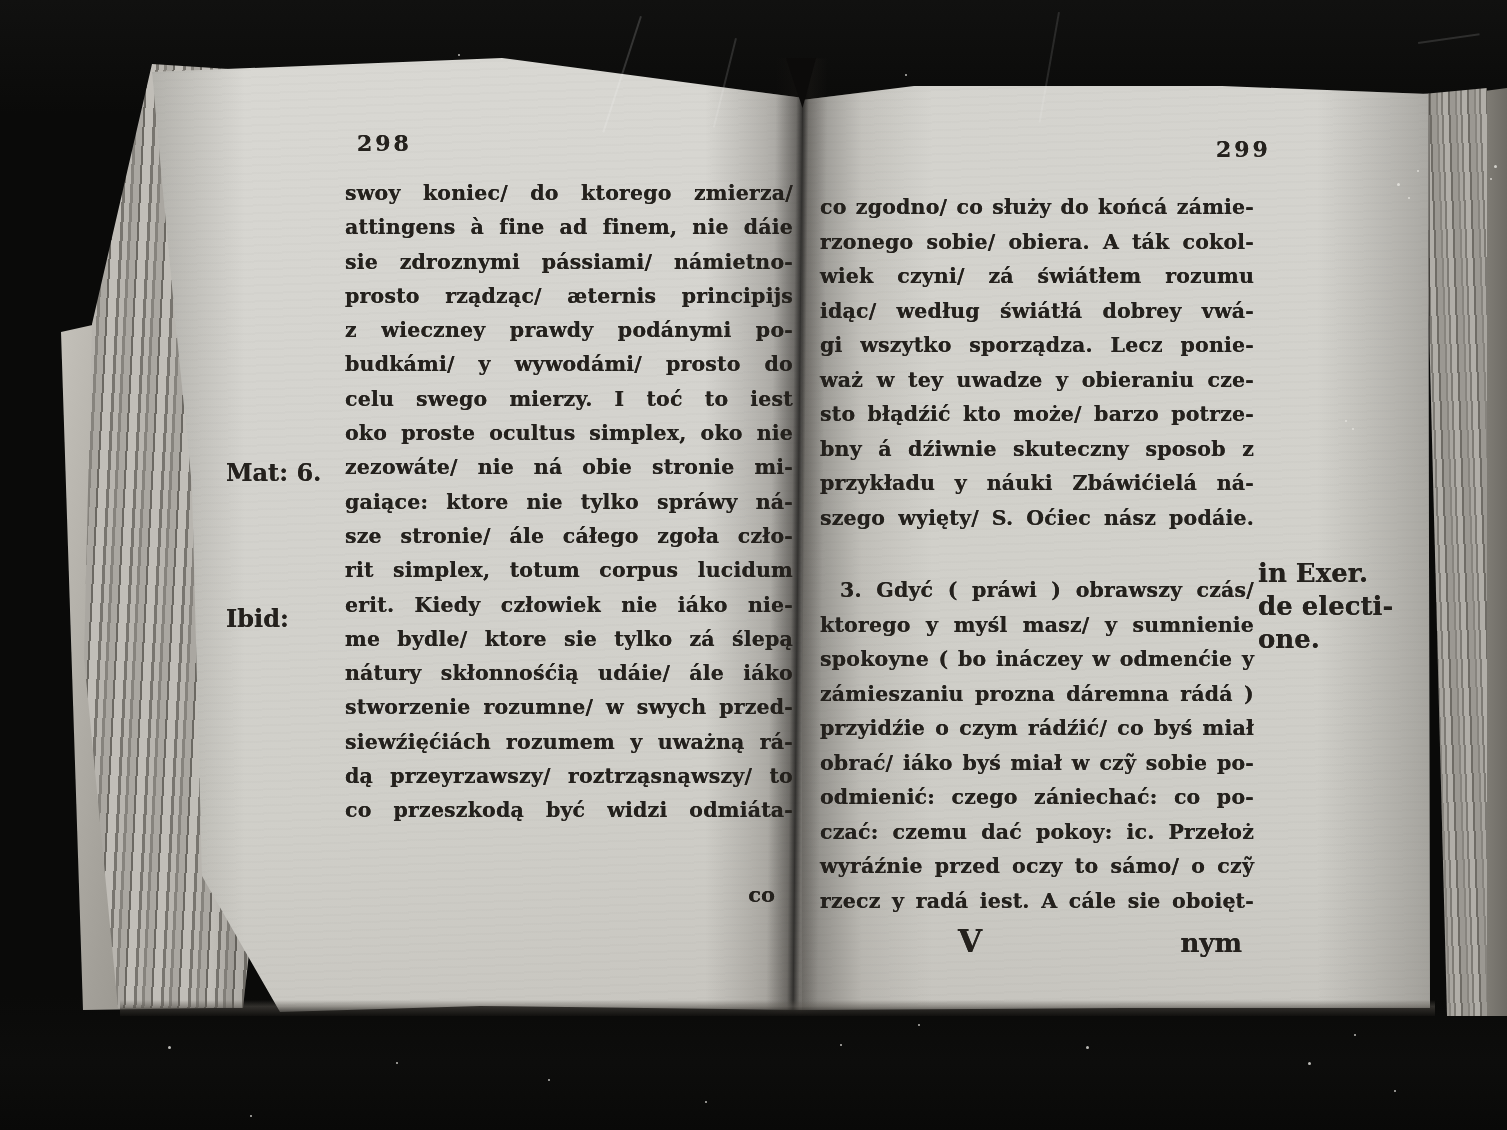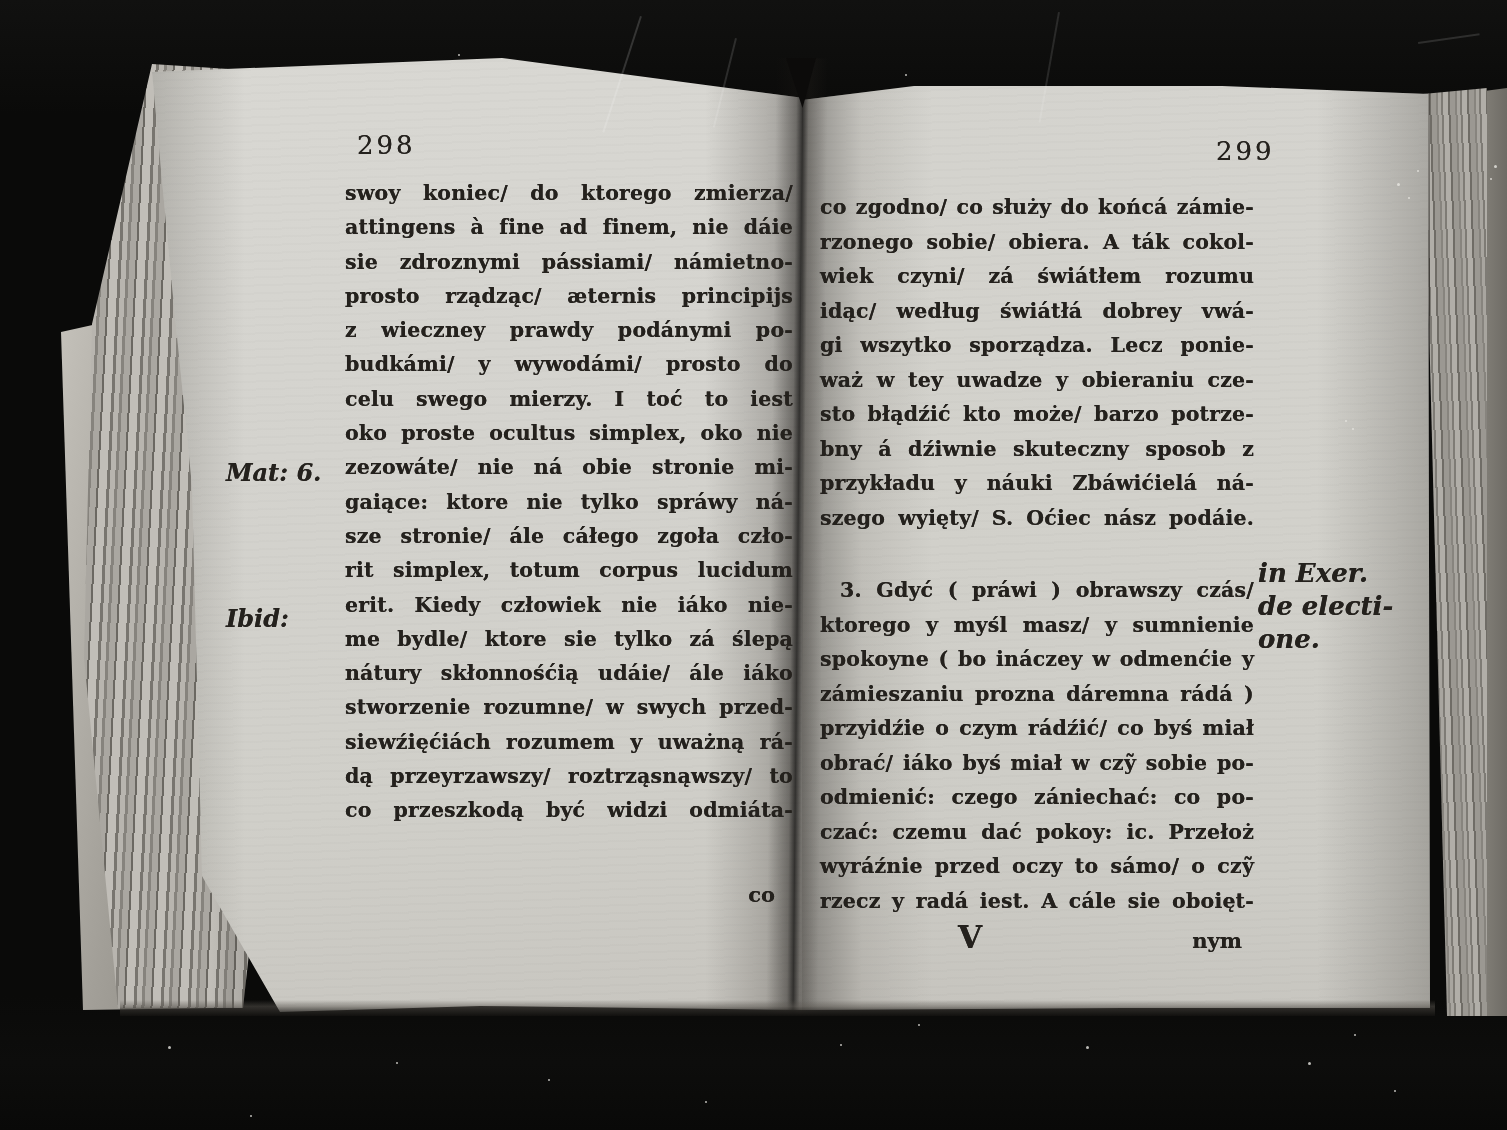--- a/index.html
+++ b/index.html
@@ -66,35 +66,35 @@
     left:786px;top:58px;width:30px;height:50px;background:#0c0b0a;
     clip-path:polygon(0 0,100% 0,55% 100%);
   }
   .bottom-edge{
     left:120px;top:1000px;width:1315px;height:16px;
     background:linear-gradient(180deg,rgba(110,106,99,0),rgba(90,86,80,.5) 40%,rgba(18,17,15,.95));
   }
 
   
   .ink{color:#24211d;text-shadow:0 0 .6px rgba(32,28,24,.85);}
-  .pageno{font-size:26px;font-weight:400;letter-spacing:3px;}
+  .pageno{font-size:22px;font-weight:700;letter-spacing:3px;}
   .pageno-left{left:357px;top:130px;}
   .pageno-right{left:1216px;top:136px;}
   .textcol{font-size:20.5px;font-weight:700;letter-spacing:.2px;}
   .textcol-left{left:345px;top:176px;width:448px;}
   .textcol-right{left:820px;top:190px;width:434px;}
   .textcol .line{position:static;display:block;height:34.3px;line-height:34.3px;
     text-align:justify;text-align-last:justify;white-space:nowrap;}
   .textcol-right .line{height:34.5px;line-height:34.5px;}
   .textcol-right div.line:nth-of-type(11){padding-left:20px;margin-top:38px;}
   .catch-left{left:345px;top:882px;width:430px;text-align:right;font-size:21px;font-weight:700;}
   .sig-row{left:820px;top:906px;width:422px;display:flex;align-items:baseline;}
   .sig-mark{position:static;margin-left:138px;font-size:31px;font-weight:700;}
-  .catch-right{position:static;margin-left:auto;font-size:21px;font-weight:700;margin-top:22px;}
-  .note{font-style:italic;font-weight:600;}
+  .catch-right{position:static;margin-left:auto;font-size:26px;font-weight:700;margin-top:22px;}
+  .note{font-weight:600;}
   .note-mat{left:226px;top:458px;font-size:24px;}
   .note-ibid{left:226px;top:604px;font-size:24px;}
   .note-r{left:1258px;font-size:26px;}
   .note-exer{top:558px;}
   .note-electi{top:591px;}
   .note-one{top:624px;}
 
   
   .scratch{background:rgba(255,255,255,.16);transform-origin:top left;}
   .s1{left:640px;top:16px;width:2px;height:122px;transform:rotate(18deg);}

